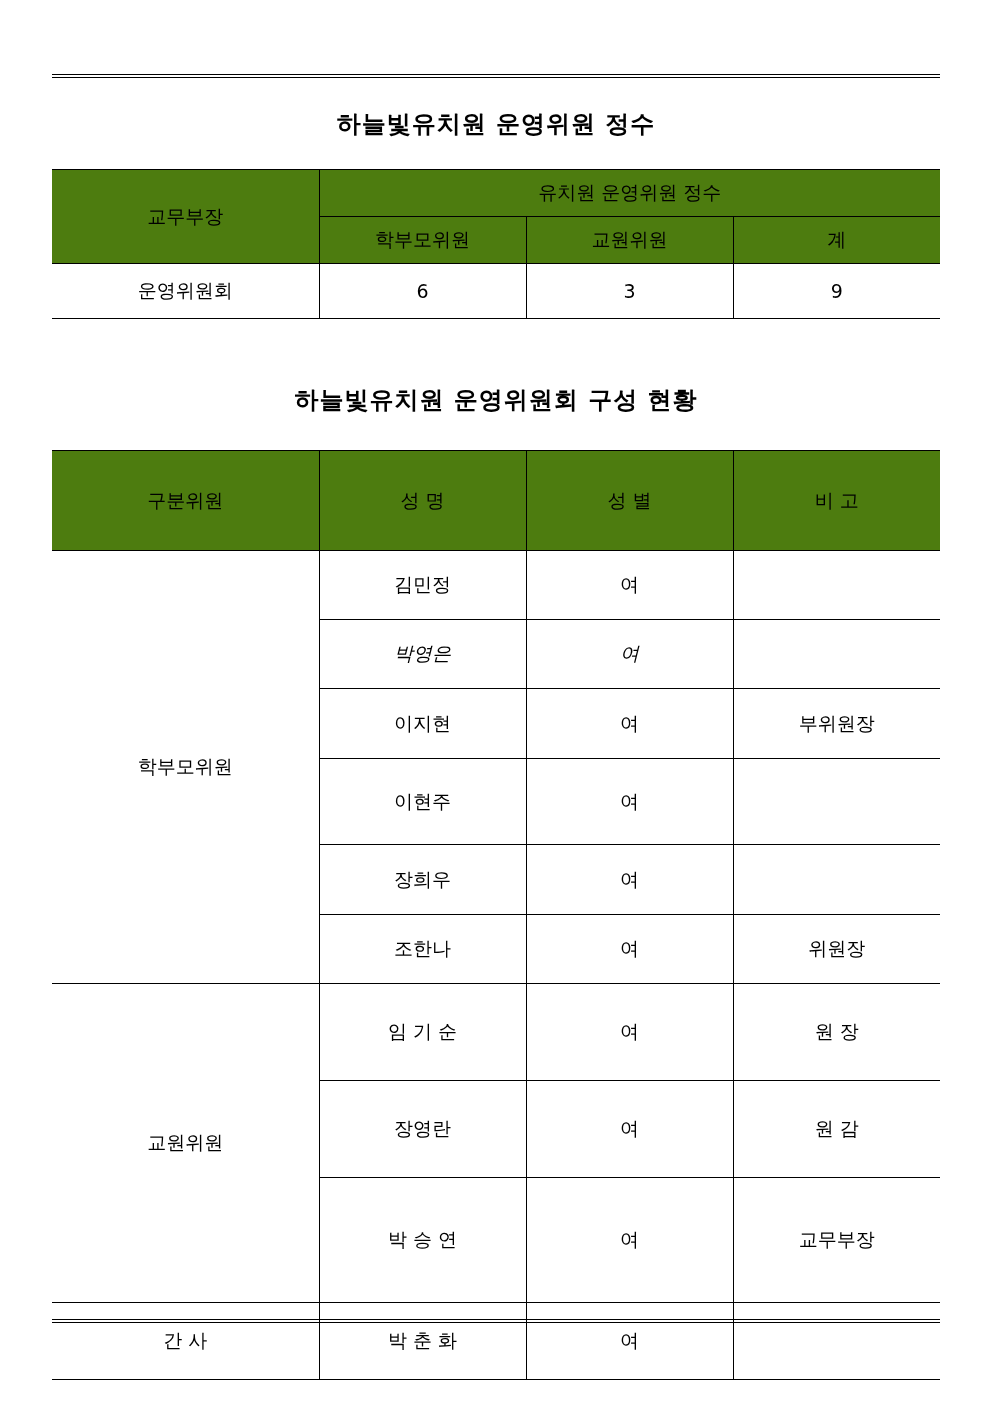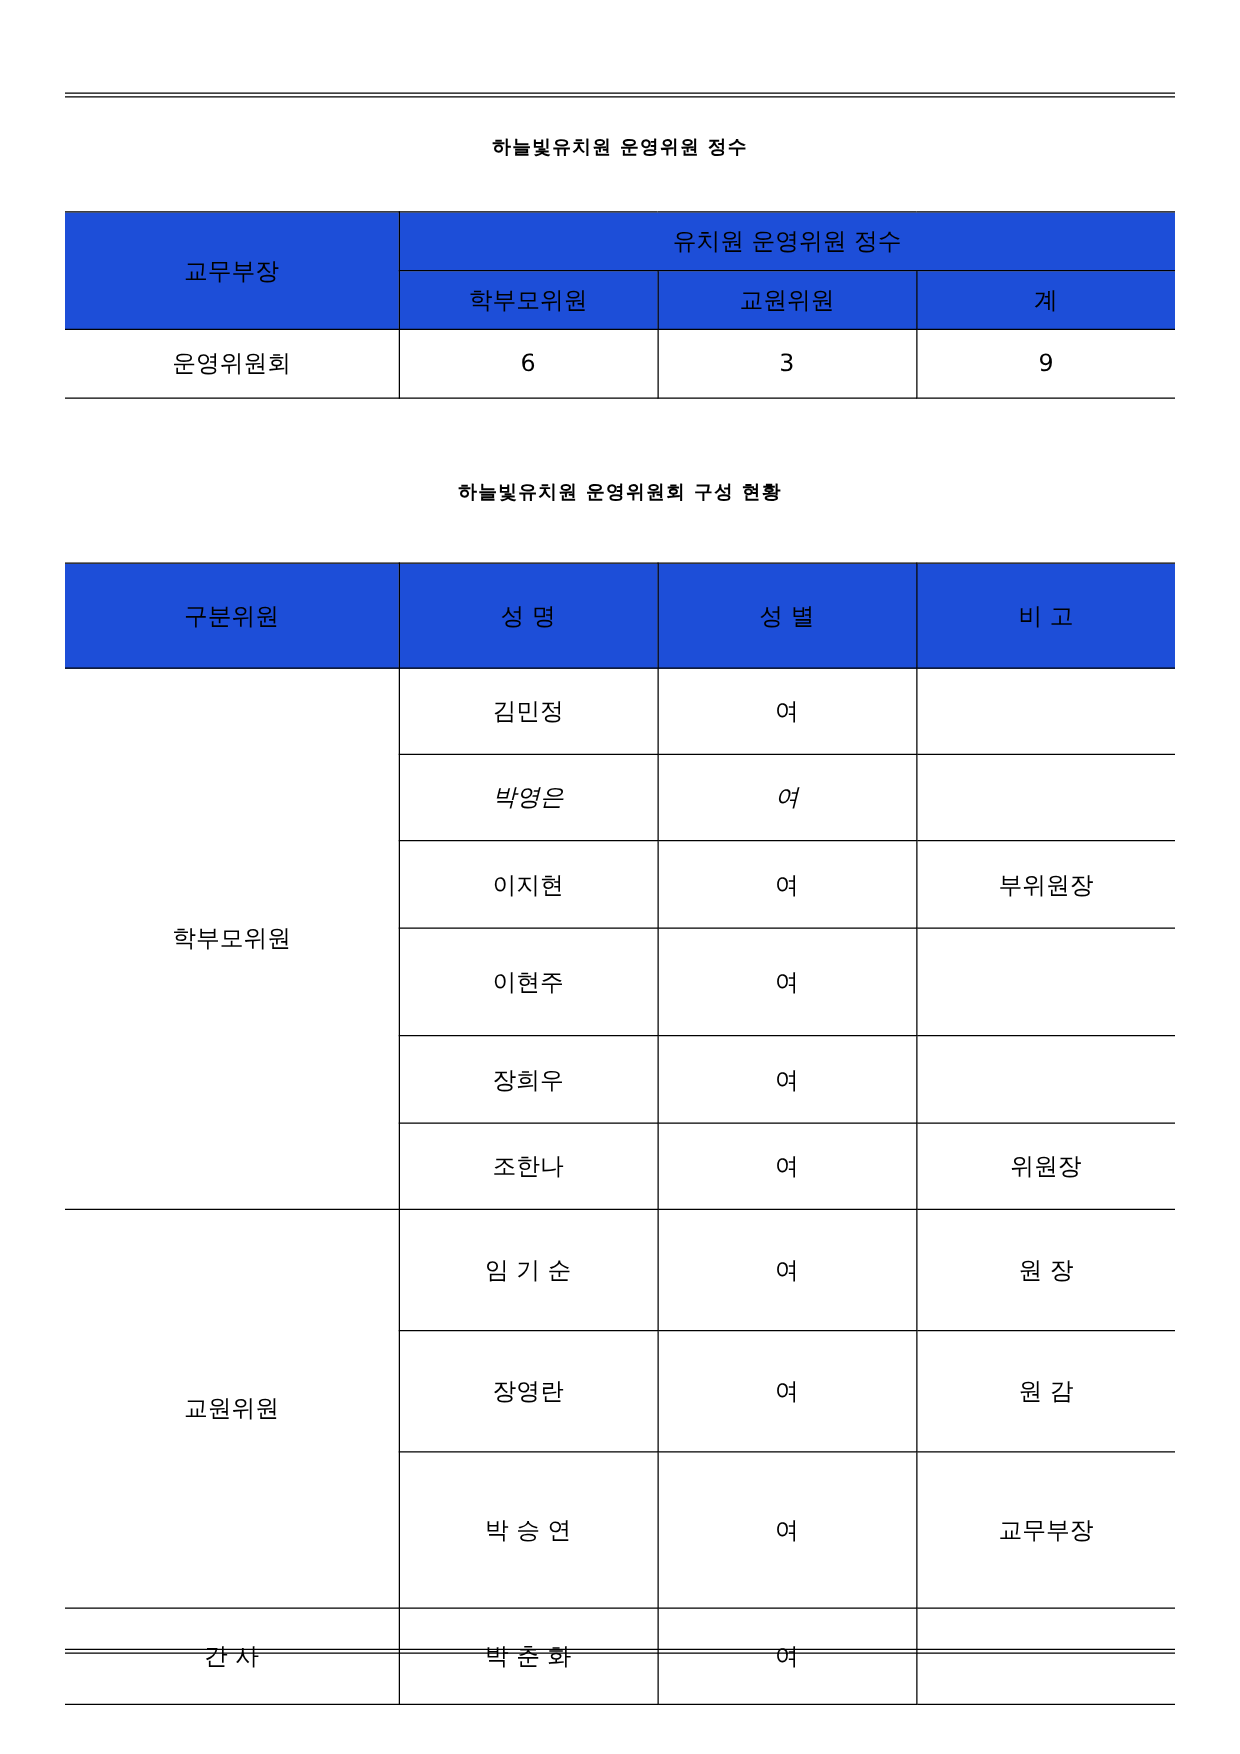--- a/index.html
+++ b/index.html
@@ -1,23 +1,23 @@
 <!DOCTYPE html>
 <html><head>
 <meta charset="utf-8">
 <style>
   html, body { margin: 0; padding: 0; background: #ffffff; }
   body { width: 992px; height: 1403px; position: relative; font-family: "DejaVu Sans", sans-serif; color: #000; }
   .dbl { position: absolute; left: 52px; width: 888px; height: 4px; border-top: 1px solid #000; border-bottom: 1px solid #000; box-sizing: border-box; }
-  .title { position: absolute; left: 52px; width: 888px; text-align: center; font-size: 15px; font-weight: bold; letter-spacing: 1px; }
+  .title { position: absolute; left: 52px; width: 888px; text-align: center; font-size: 24px; font-weight: bold; letter-spacing: 1px; }
   table { position: absolute; left: 52px; width: 888px; border-collapse: collapse; table-layout: fixed; font-size: 19px; }
   td, th { border: 1px solid #000; text-align: center; vertical-align: middle; font-weight: normal; padding: 0; }
   tr > :first-child { border-left: none; }
   tr > :last-child { border-right: none; }
-  .hd { background: #1d4ed8; }
+  .hd { background: #4d7c0f; }
 </style>
 </head>
 <body>
 
 <div class="dbl" style="top:74px;"></div>
 
 <div class="title" style="top:108px;">하늘빛유치원 운영위원 정수</div>
 
 <table style="top:169px;">
   <colgroup>
@@ -48,21 +48,21 @@
 <div class="title" style="top:384px;">하늘빛유치원 운영위원회 구성 현황</div>
 
 <table style="top:450px;">
   <colgroup>
       <col style="width:267px">
       <col style="width:207px">
       <col style="width:207px">
       <col style="width:207px">
     </colgroup>
   <tbody>
-      <tr style="height:84px;">
+      <tr style="height:100px;">
     <th class="hd">구분위원</th>
     <th class="hd">성 명</th>
     <th class="hd">성 별</th>
     <th class="hd">비 고</th>
   </tr>
 
   <tr style="height:69px;">
     <td rowspan="6">학부모위원</td>
     <td>김민정</td>
     <td>여</td>

